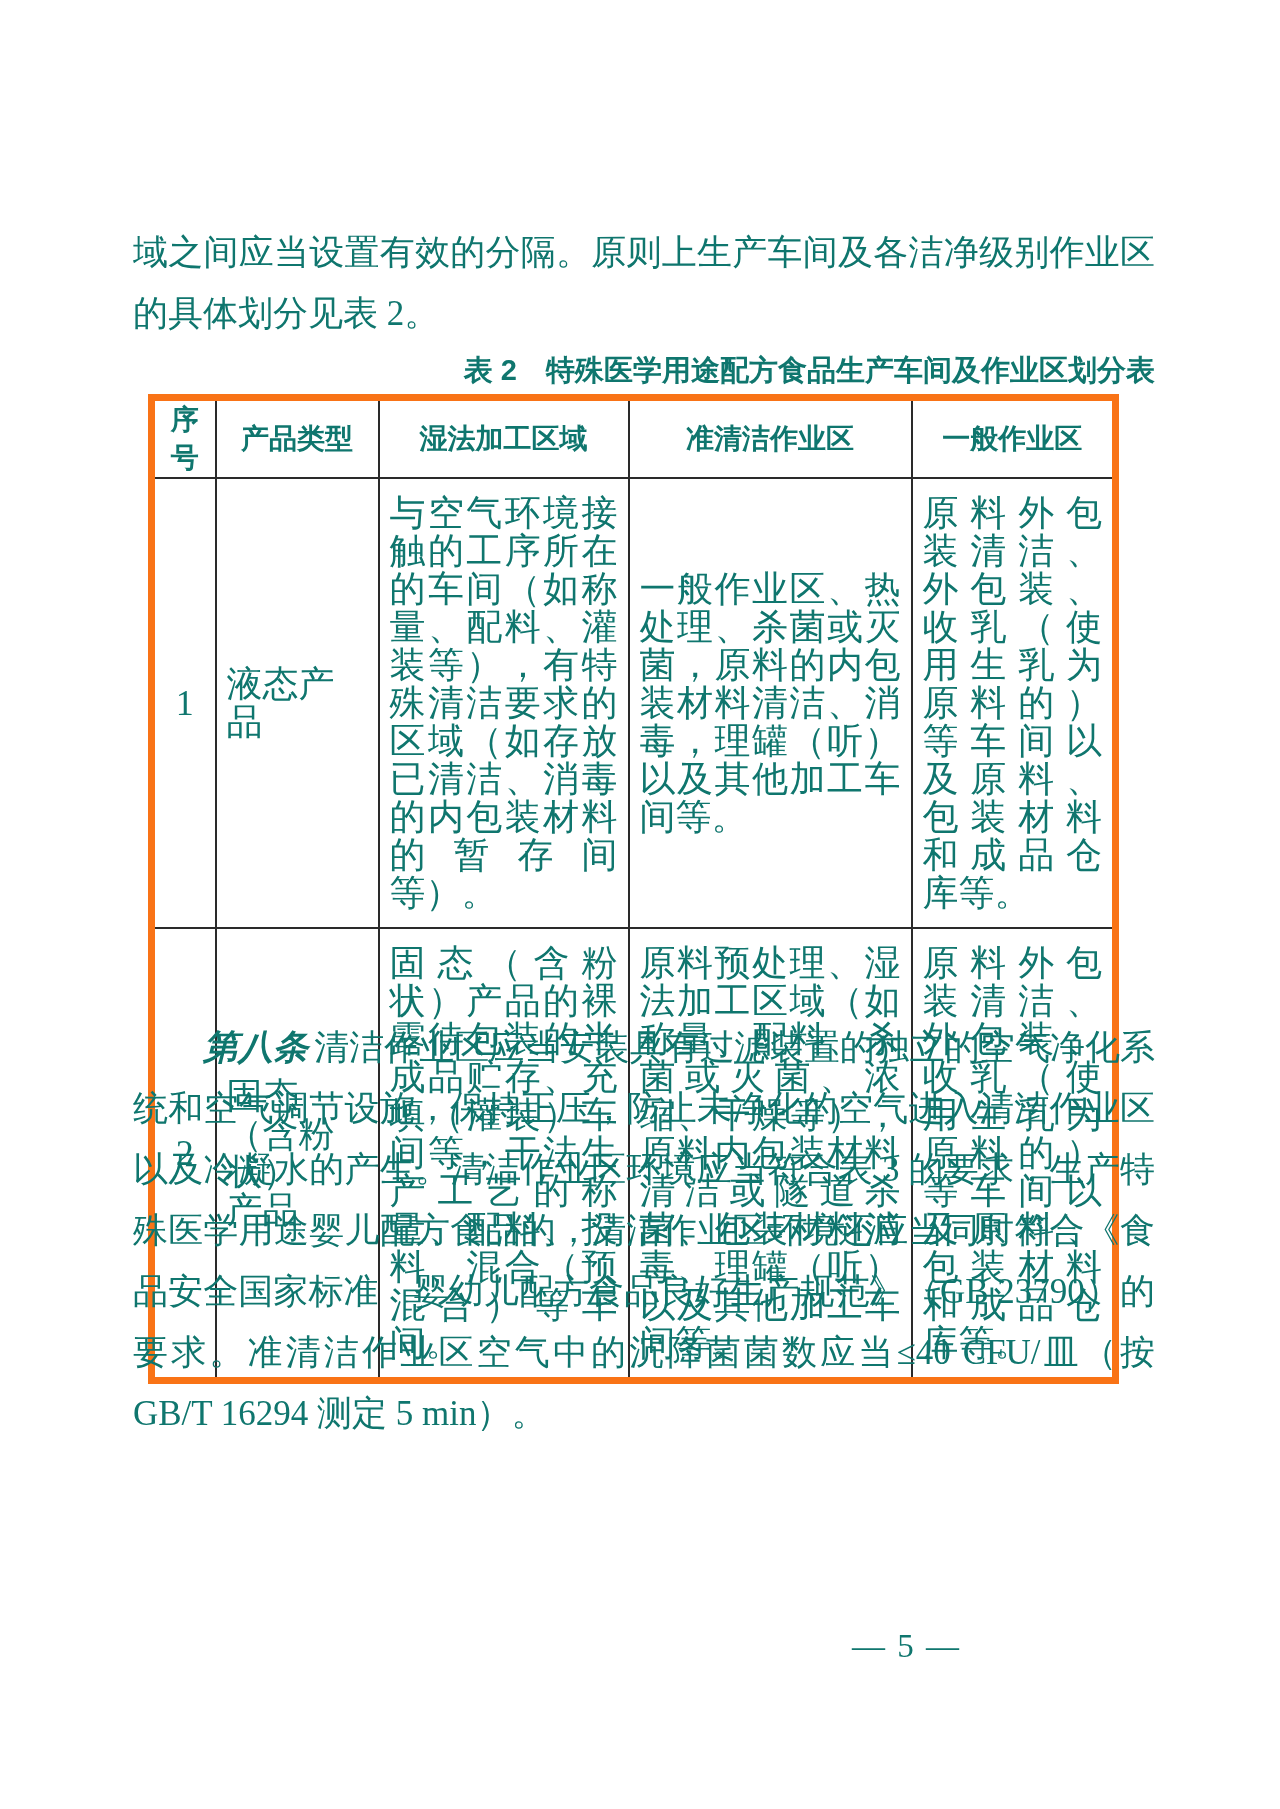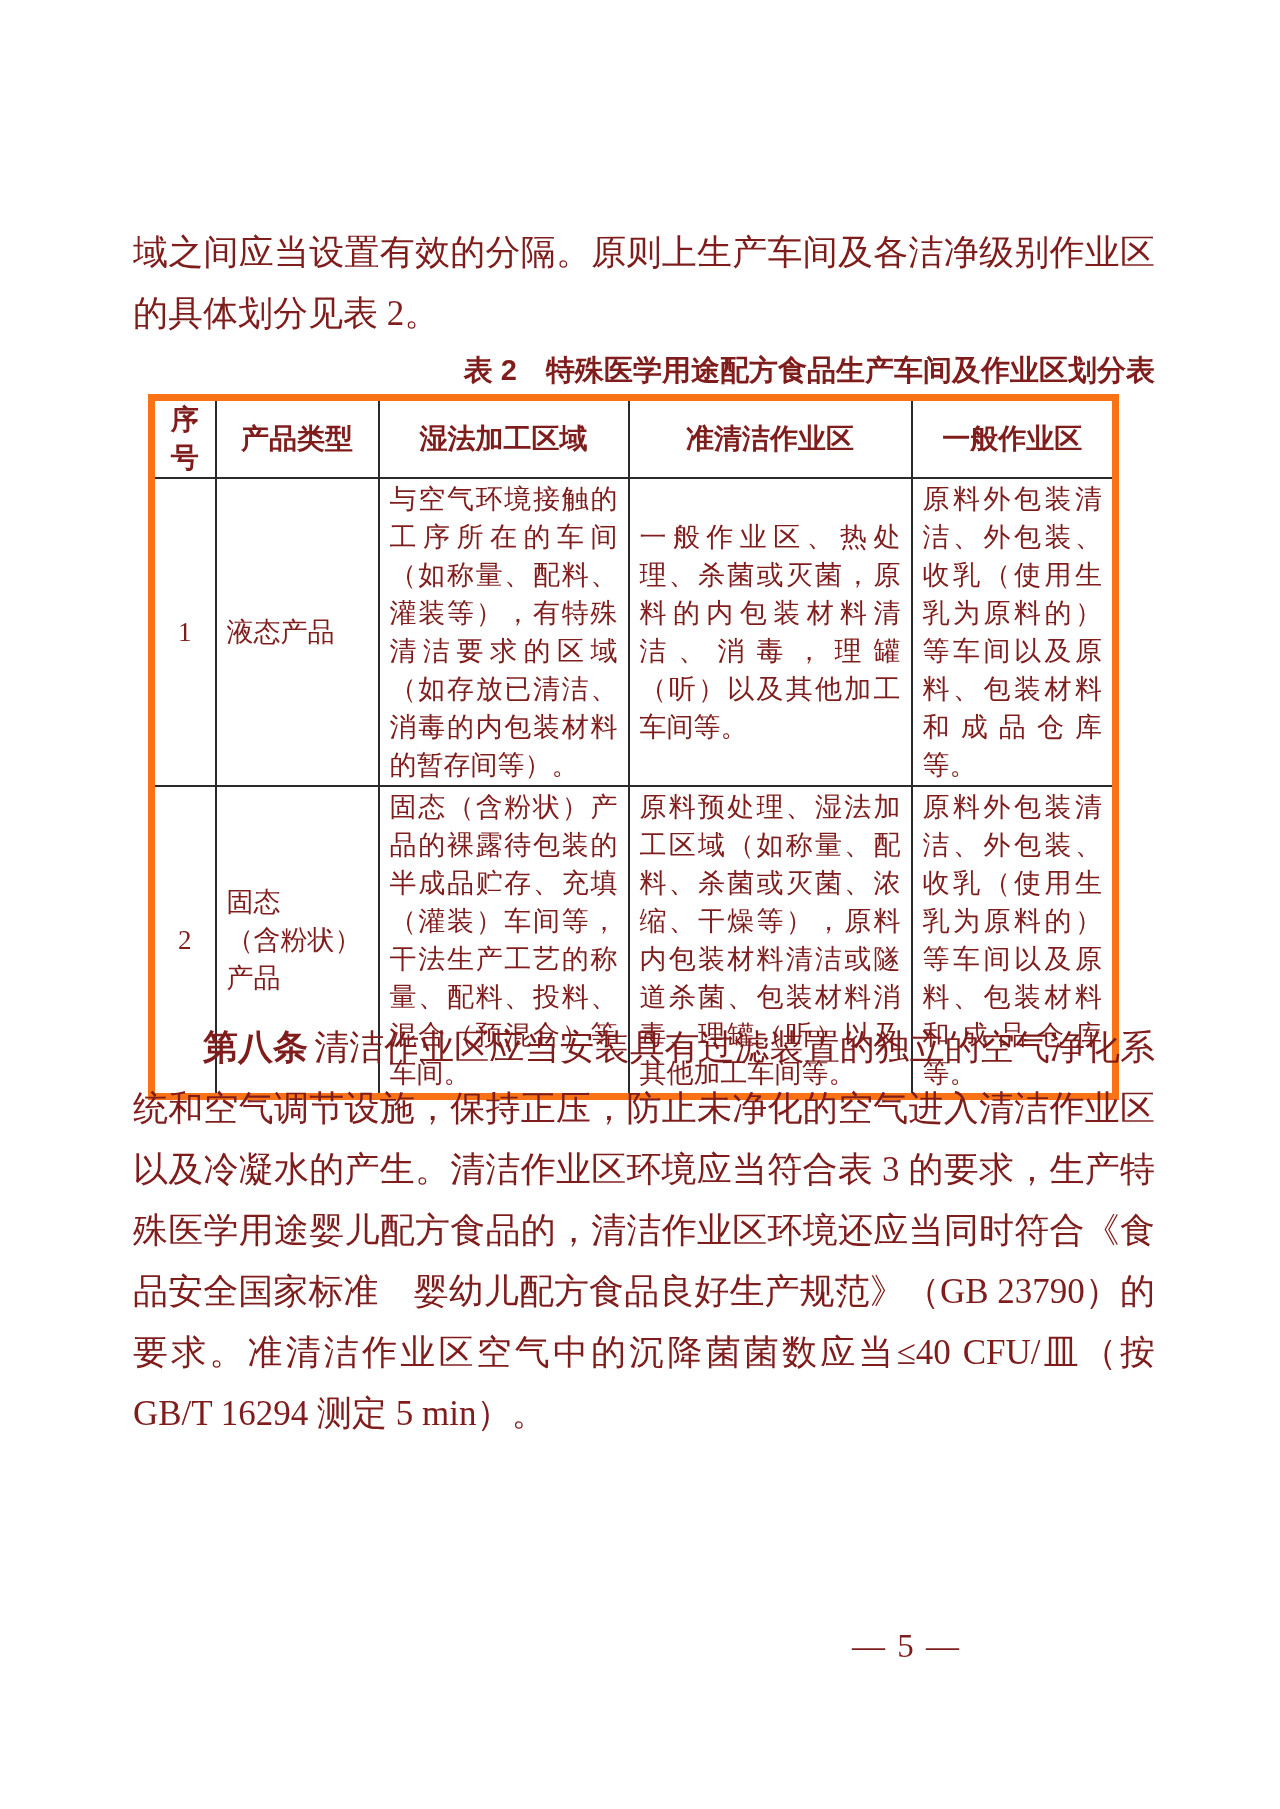--- a/index.html
+++ b/index.html
@@ -2,21 +2,21 @@
 <html><head>
 <meta charset="utf-8">
 <style>
   html, body { margin: 0; padding: 0; background: #e8e8e8; }
   .page {
     position: relative;
     width: 1280px;
     height: 1809px;
     margin: 0 auto;
     background: #ffffff;
-    color: #7f1d1d;
+    color: #0f766e;
     font-family: "Liberation Serif", "DejaVu Serif", serif;
     overflow: hidden;
   }
   .intro {
     position: absolute;
     left: 133px;
     top: 222px;
     width: 1022px;
     margin: 0;
     font-size: 35px;
@@ -51,42 +51,43 @@
     font-family: "Liberation Sans", "DejaVu Sans", sans-serif;
     font-weight: bold;
     font-size: 28px;
     text-align: center;
     vertical-align: middle;
     height: 55px;
     padding: 0 4px;
   }
   table.area-table tbody tr { height: 276px; }
   table.area-table td {
-    font-size: 27px;
+    font-size: 36px;
     line-height: 38px;
-    padding: 1px 10px;
+    padding: 15px 10px;
     vertical-align: middle;
   }
   td.c-seq  { text-align: center; }
   td.c-type { text-align: left; white-space: pre-line; }
   td.c-text { text-align: justify; }
   .paras {
     position: absolute;
     left: 133px;
     top: 1016px;
     width: 1022px;
     font-size: 35px;
     line-height: 61px;
     text-align: justify;
   }
   .paras p { margin: 0; text-indent: 70px; }
   .lead {
     font-weight: bold;
     font-family: "Liberation Sans", "DejaVu Sans", sans-serif;
     margin-right: 6px;
+    font-style: italic;
   }
   .pageno {
     position: absolute;
     left: 852px;
     top: 1626px;
     font-size: 33px;
     line-height: 40px;
     letter-spacing: 2px;
   }
 </style>

